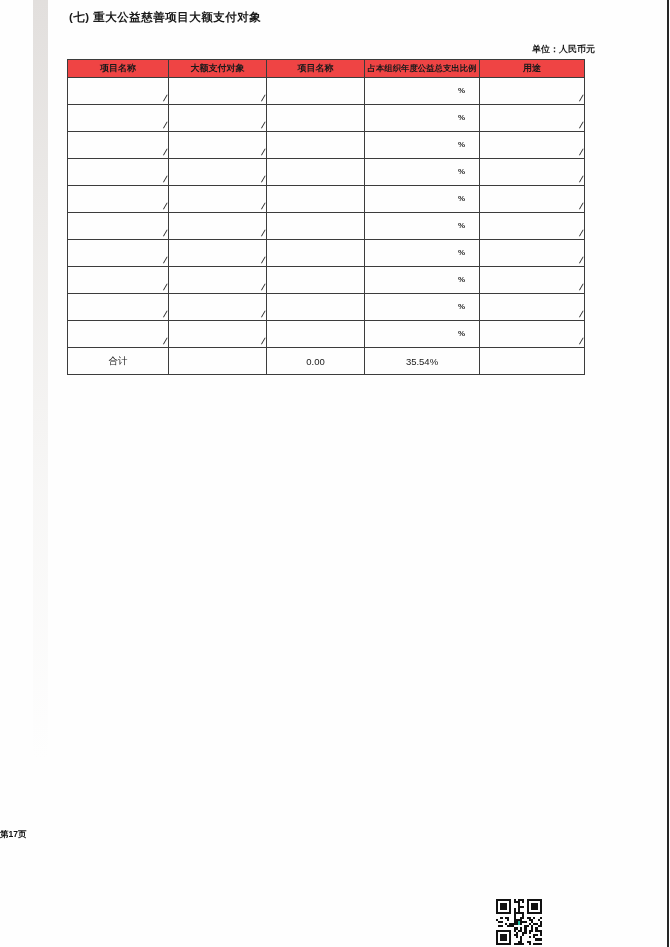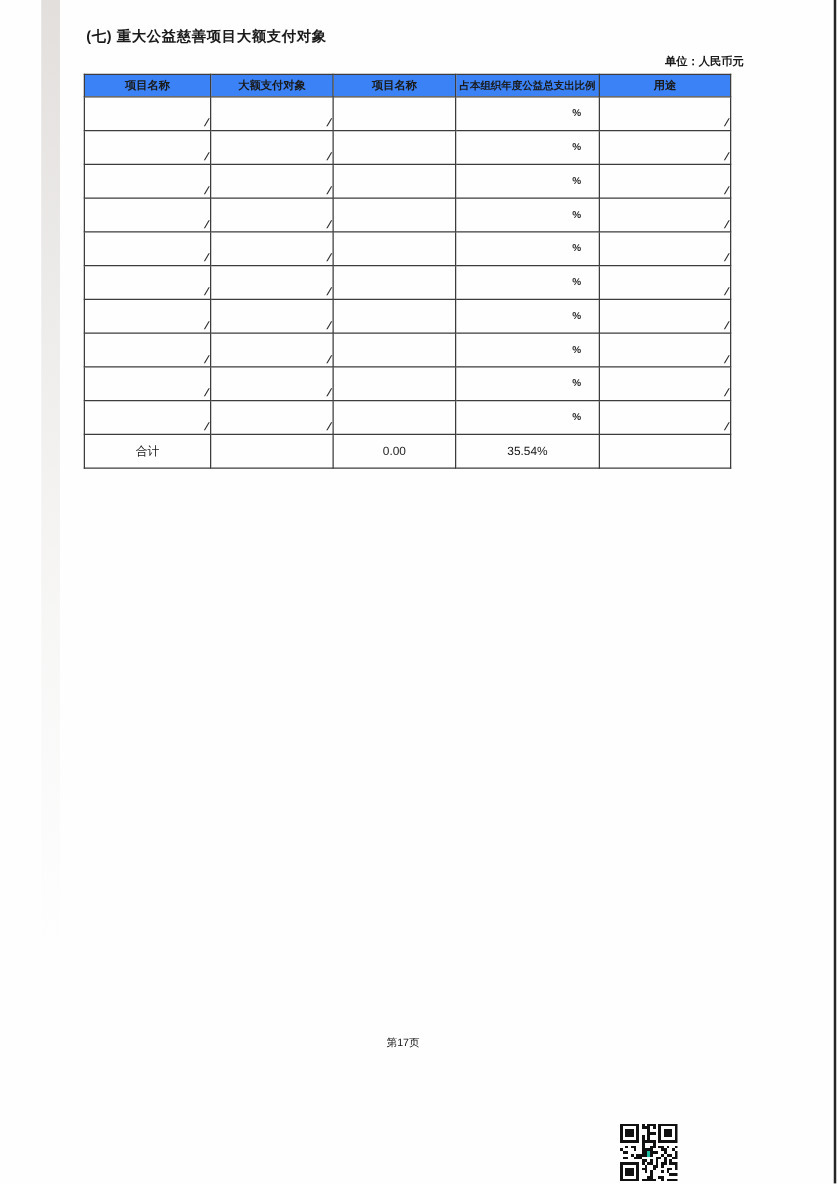--- a/index.html
+++ b/index.html
@@ -21,21 +21,21 @@
       rgba(210,205,200,.35) 35%,
       rgba(222,219,215,.20) 65%,
       rgba(230,228,225,0) 100%);
     pointer-events:none;
   }
   .scan-edge-right{
     position:absolute;right:1px;top:0;width:2px;height:947px;
     background:#262626;
   }
   .doc-title{
-    position:absolute;left:69px;top:22px;
+    position:absolute;left:69px;top:10px;
     font-size:11.5px;font-weight:bold;color:#1a1a1a;
     letter-spacing:.5px;white-space:nowrap;
   }
   .unit-label{
     position:absolute;top:43px;left:78px;width:517px;
     text-align:right;
     font-size:9px;font-weight:bold;color:#1a1a1a;
   }
   table.report{
     position:absolute;left:67px;top:59px;
@@ -44,21 +44,21 @@
     table-layout:fixed;
     font-size:9px;color:#1a1a1a;
   }
   table.report,
   table.report td,
   table.report th{
     border:1px solid #3c3c3c;
   }
   table.report{border-width:1.5px;}
   th.hdr{
-    background:#3b82f6;
+    background:#ef4444;
     font-weight:bold;
     font-size:9px;
     height:17px;
     padding:0 1px;
     white-space:nowrap;
     overflow:hidden;
     letter-spacing:0;
   }
   th.hdr.long{font-size:8.4px;font-family:Liberation Serif, serif;}
   td.cell{
@@ -79,22 +79,21 @@
     transform:skewX(-12deg);
   }
   .pct-mark{
     position:absolute;right:14px;bottom:9px;
     font-size:8px;font-weight:bold;color:#2a2a2a;
   }
   .total-label{font-weight:normal;font-size:10px;}
   .total-amount,.total-ratio{font-weight:400;font-size:9px;}
   .page-footer{
     position:absolute;left:0;top:829px;width:645px;
-    text-align:center;
-    font-size:8.5px;font-weight:normal;color:#111;
+    font-size:8.5px;font-weight:bold;color:#111;
   }
   .qr-code{
     position:absolute;left:496px;top:899px;
     width:46px;height:46px;
   }
   .qr-code svg{display:block;width:100%;height:100%;}
 </style>
 </head>
 <body>
 

